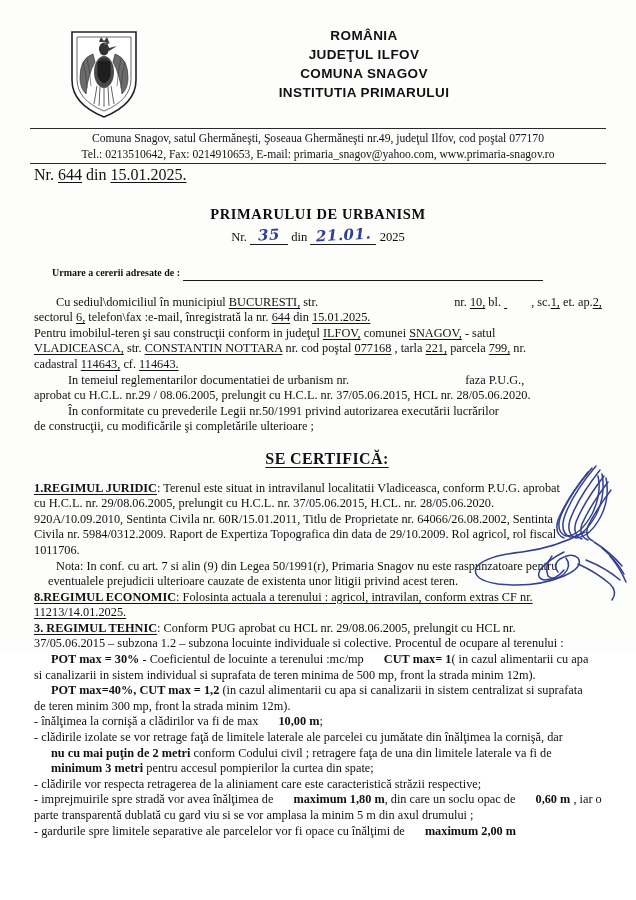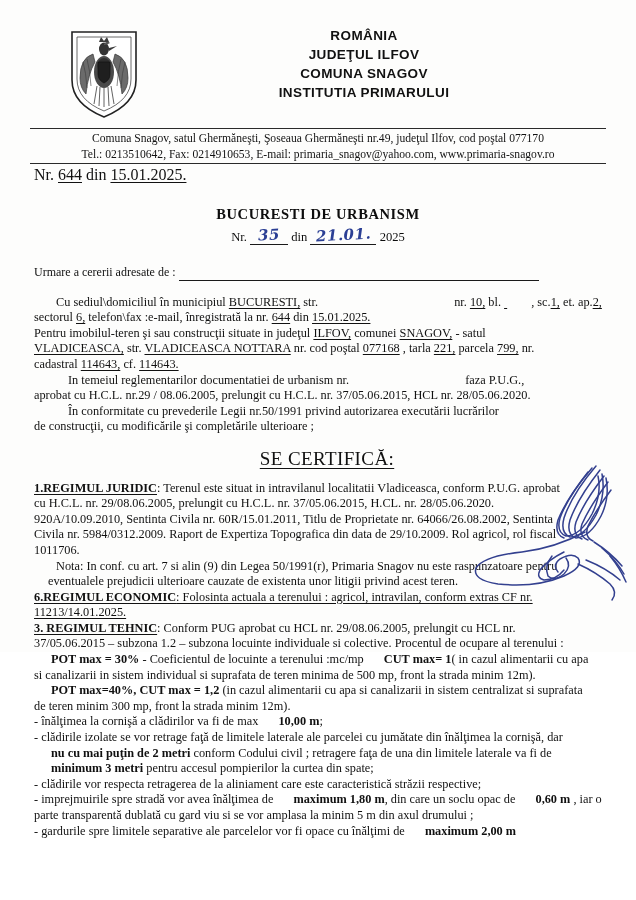--- a/index.html
+++ b/index.html
@@ -116,36 +116,38 @@
     font-size: 12.3px;
     line-height: 15.6px;
     text-align: justify;
     color: #111;
   }
   .p { margin: 0; }
   .sp-20 { height: 20px; }
   .sp-14 { height: 14px; }
 
   .urmare {
-    font-size: 12px;
+    margin-left: 18px;
+    font-size: 10px;
+    font-weight: bold;
   }
   .rule-inline {
     display: inline-block;
     border-bottom: 1px solid #1a1a1a;
     height: 10px;
     vertical-align: bottom;
   }
 
   .indent { display: inline-block; width: 22px; }
   .indent-lg { display: inline-block; width: 34px; }
 
   .se-certifica {
     text-align: center;
-    font-weight: normal;
-    font-size: 19px;
+    font-weight: bold;
+    font-size: 16px;
     letter-spacing: 0.4px;
     text-decoration: underline;
     text-underline-offset: 2.5px;
     margin-top: 16px;
   }
 
   b.hd {
     font-weight: bold;
     text-decoration: underline;
     text-underline-offset: 2px;
@@ -221,21 +223,21 @@
   </div>
   <div class="hr-thin"></div>
 
   <div class="nr-line">
     <span>Nr.</span>
     <span class="u">644</span>
     <span>din</span>
     <span class="u">15.01.2025.</span>
   </div>
 
-  <div class="cert-title">BUCURESTI DE  URBANISM</div>
+  <div class="cert-title">PRIMARULUI DE  URBANISM</div>
   <div class="cert-nr">
     <span>Nr.</span>
     <span class="blank-ul" style="width:38px;text-align:center;">
       <span class="ink">35</span>
     </span>
     <span>din</span>
     <span class="blank-ul" style="width:66px;text-align:center;">
       <span class="ink">21.01.</span>
     </span>
     <span>2025</span>
@@ -268,31 +270,31 @@
     <p class="p">
       <span>sectorul</span>
       <span class="u">6,</span>
       <span>telefon\fax :e-mail, înregistrată la nr.</span>
       <span class="u">644</span>
       <span>din</span>
       <span class="u">15.01.2025.</span>
     </p>
 
     <p class="p">
-      <span>Pentru imobilul-teren şi  sau construcţii situate in judeţul</span>
+      <span>Pentru imobilul-teren şi  sau construcţii conform in judeţul</span>
       <span class="u">ILFOV,</span>
       <span>comunei</span>
       <span class="u">SNAGOV,</span>
       <span>- satul</span>
     </p>
 
     <p class="p">
       <span class="u">VLADICEASCA,</span>
       <span>str.</span>
-      <span class="u">VLADICEASCA NOTTARA</span>
+      <span class="u">CONSTANTIN NOTTARA</span>
       <span>nr. cod poştal</span>
       <span class="u">077168</span>
       <span>, tarla</span>
       <span class="u">221,</span>
       <span>parcela</span>
       <span class="u">799,</span>
       <span>nr.</span>
     </p>
 
     <p class="p">
@@ -323,21 +325,21 @@
     <p class="p">cu H.C.L. nr. 29/08.06.2005, prelungit cu H.C.L. nr. 37/05.06.2015, H.CL. nr. 28/05.06.2020.</p>
     <p class="p">920A/10.09.2010, Sentinta Civila nr. 60R/15.01.2011, Titlu de Proprietate nr. 64066/26.08.2002, Sentinta</p>
     <p class="p">Civila nr. 5984/0312.2009. Raport de Expertiza Topografica din data de 29/10.2009. Rol agricol, rol  fiscal</p>
     <p class="p">1011706.</p>
     <p class="p">
       <span class="indent"></span><span>Nota: In conf. cu art. 7 si alin (9) din Legea 50/1991(r), Primaria Snagov  nu este raspunzatoare  pentru</span>
     </p>
     <p class="p" style="padding-left:14px;">eventualele prejudicii ulterioare cauzate de existenta unor litigii privind acest teren.</p>
 
     <p class="p">
-      <b class="hd">6.REGIMUL  ECONOMIC</b><span class="u">:  Folosinta  actuala  a  terenului :  agricol,  intravilan,  conform  extras  CF  nr.</span>
+      <b class="hd">8.REGIMUL  ECONOMIC</b><span class="u">:  Folosinta  actuala  a  terenului :  agricol,  intravilan,  conform  extras  CF  nr.</span>
     </p>
     <p class="p">
       <span class="u">11213/14.01.2025.</span>
     </p>
 
     <p class="p">
       <b class="hd">3. REGIMUL TEHNIC</b><span>:   Conform  PUG  aprobat  cu  HCL  nr.  29/08.06.2005,  prelungit  cu  HCL  nr.</span>
     </p>
     <p class="p">37/05.06.2015 – subzona 1.2 – subzona locuinte individuale si colective. Procentul de ocupare al terenului :</p>
     <p class="p">

